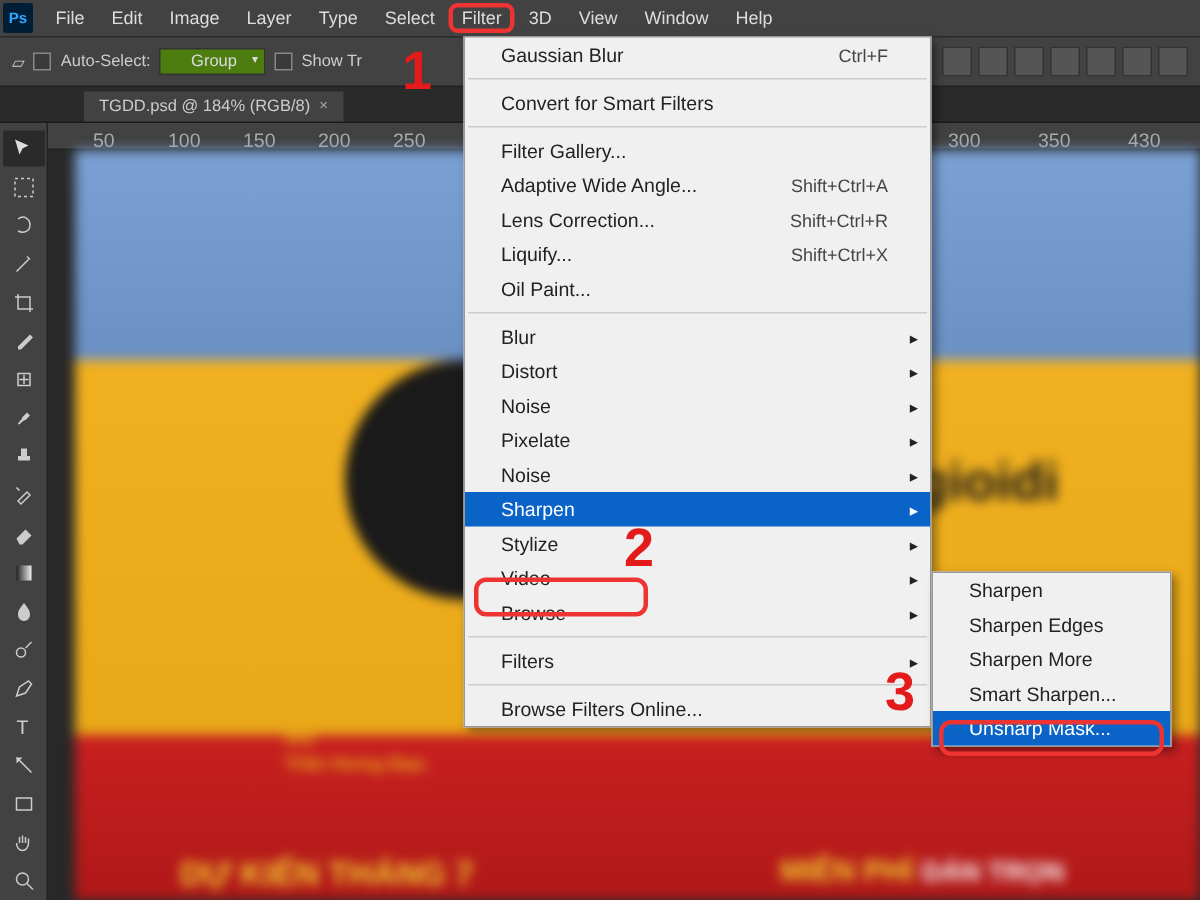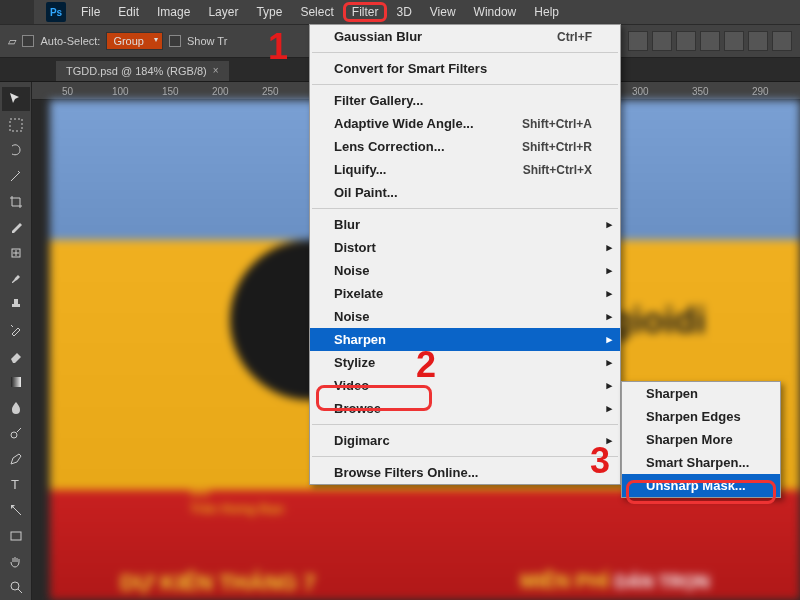--- a/index.html
+++ b/index.html
@@ -1,55 +1,55 @@
 <!DOCTYPE html>
 <html><head>
 <meta charset="utf-8">
 <style>
 * { margin: 0; padding: 0; box-sizing: border-box; font-family: "Segoe UI", Tahoma, sans-serif; }
 body { background: #333; width: 800px; height: 600px; overflow: hidden; position: relative; }
 
-.menubar { height: 24px; background: #424242; display: flex; align-items: center; padding: 0 12px; position: relative; z-index: 10; margin-left: 34px; }
+.menubar { height: 24px; background: #424242; display: flex; align-items: center; padding: 0 2px; position: relative; z-index: 10; }
 .ps-logo { width: 20px; height: 20px; background: #001e36; color: #31a8ff; font-weight: bold; font-size: 10px; display: flex; align-items: center; justify-content: center; border-radius: 2px; margin-right: 6px; }
 .menu-item { color: #ddd; font-size: 12px; padding: 3px 9px; cursor: default; }
 .menu-item.highlighted { border: 3px solid #e33; border-radius: 6px; padding: 0 6px; background: #424242; }
 
 .optbar { height: 34px; background: #424242; border-top: 1px solid #2a2a2a; border-bottom: 1px solid #222; display: flex; align-items: center; padding: 0 8px; gap: 6px; }
 .opt-icon { color: #ccc; font-size: 11px; }
 .checkbox { width: 12px; height: 12px; border: 1px solid #888; background: #3a3a3a; display: inline-block; }
 .opt-label { color: #ccc; font-size: 11px; }
-.dropdown { background: #c2410c; border: 1px solid #333; color: #ddd; font-size: 11px; padding: 2px 18px 2px 6px; position: relative; }
+.dropdown { background: #4d7c0f; border: 1px solid #333; color: #ddd; font-size: 11px; padding: 2px 18px 2px 20px; position: relative; }
 .dropdown::after { content: "▾"; position: absolute; right: 4px; font-size: 8px; }
 .opt-icons-right { margin-left: auto; display: flex; gap: 4px; }
 .gray-icon { width: 20px; height: 20px; background: #555; border: 1px solid #333; }
 
 .tabbar { height: 24px; background: #2a2a2a; display: flex; align-items: flex-end; padding-left: 56px; border-bottom: 1px solid #1a1a1a; }
 .doc-tab { background: #424242; color: #ccc; font-size: 11px; padding: 4px 10px; display: flex; align-items: flex-start; gap: 6px; }
 .tab-close { color: #aaa; font-size: 10px; }
 
 .workspace { position: absolute; top: 82px; left: 0; right: 0; bottom: 0; display: flex; }
 .toolbar { width: 32px; background: #424242; border-right: 1px solid #222; display: flex; flex-direction: column; padding-top: 4px; }
 .tool { width: 28px; height: 24px; margin: 1px auto; color: #ccc; display: flex; align-items: center; justify-content: center; font-size: 14px; position: relative; }
 .tool svg { width: 16px; height: 16px; }
 .tool.active { background: #2a2a2a; }
 
 .canvas-area { flex: 1; background: #282828; position: relative; overflow: hidden; }
 .ruler-h { height: 18px; background: #424242; border-bottom: 1px solid #222; position: relative; overflow: hidden; }
-.ruler-h .tick { position: absolute; top: 4px; color: #aaa; font-size: 10px; }
+.ruler-h .tick { position: absolute; top: 4px; color: #aaa; font-size: 13px; }
 .canvas { position: absolute; top: 18px; left: 18px; right: 0; bottom: 0; background: linear-gradient(180deg, #7aa0d4 0%, #6a90c4 28%, #f0b020 28%, #e8a818 78%, #c82020 78%, #b01818 100%); filter: blur(4px); }
 .billboard-circle { position: absolute; left: 180px; top: 140px; width: 160px; height: 160px; border-radius: 50%; background: #1a1a1a; }
 .billboard-text-1 { position: absolute; left: 140px; top: 380px; color: #e8a818; font-size: 18px; font-weight: bold; }
 .billboard-text-2 { position: absolute; left: 560px; top: 200px; color: #1a1a1a; font-size: 36px; font-weight: 900; }
 .banner-left { position: absolute; left: 70px; top: 470px; color: #f3d030; font-size: 22px; font-weight: bold; }
 .banner-right { position: absolute; left: 470px; top: 470px; color: #f3d030; font-size: 20px; font-weight: bold; }
 .banner-right .sub { color: #fff; font-size: 18px; }
 
 
 .filter-menu { position: absolute; top: 24px; left: 309px; width: 312px; background: #f0f0f0; border: 1px solid #999; box-shadow: 3px 3px 6px rgba(0,0,0,.4); z-index: 100; font-size: 13px; }
-.menu-row { padding: 4px 28px 4px 24px; display: flex; justify-content: space-between; align-items: center; color: #222; position: relative; cursor: default; font-weight: bold; }
+.menu-row { padding: 4px 28px 4px 24px; display: flex; justify-content: space-between; align-items: flex-end; color: #222; position: relative; cursor: default; }
 .menu-row.sel { background: #0a64c8; color: #fff; }
 .menu-row.submenu::after { content: "▸"; position: absolute; right: 8px; font-size: 11px; }
 .menu-sep { height: 1px; background: #ccc; margin: 4px 2px; }
 .shortcut { color: #444; font-size: 12px; }
 
 .sub-menu { position: absolute; top: 381px; left: 621px; width: 160px; background: #f0f0f0; border: 1px solid #999; box-shadow: 3px 3px 6px rgba(0,0,0,.4); z-index: 101; font-size: 13px; }
 
 
 .red-box { position: absolute; border: 3px solid #e33; border-radius: 8px; z-index: 200; pointer-events: none; }
 .red-num { position: absolute; color: #e31b1b; font-size: 36px; font-weight: 900; z-index: 201; pointer-events: none; }
@@ -215,21 +215,21 @@
 
   <div class="canvas-area">
     <div class="ruler-h">
       <span class="tick" style="left:30px">50</span>
       <span class="tick" style="left:80px">100</span>
       <span class="tick" style="left:130px">150</span>
       <span class="tick" style="left:180px">200</span>
       <span class="tick" style="left:230px">250</span>
       <span class="tick" style="left:600px">300</span>
       <span class="tick" style="left:660px">350</span>
-      <span class="tick" style="left:720px">290</span>
+      <span class="tick" style="left:720px">430</span>
     </div>
     <div class="canvas">
       <div class="billboard-circle"></div>
       <div class="billboard-text-2">gioidi</div>
       <div class="billboard-text-1">
         <div>80</div>
         <div style="font-size:13px">Trần Hưng Đạo</div>
       </div>
       <div class="banner-left">DỰ KIẾN THÁNG 7</div>
       <div class="banner-right">
@@ -271,21 +271,21 @@
   <div class="menu-row submenu">Blur</div>
   <div class="menu-row submenu">Distort</div>
   <div class="menu-row submenu">Noise</div>
   <div class="menu-row submenu">Pixelate</div>
   <div class="menu-row submenu">Noise</div>
   <div class="menu-row submenu sel">Sharpen</div>
   <div class="menu-row submenu">Stylize</div>
   <div class="menu-row submenu">Video</div>
   <div class="menu-row submenu">Browse</div>
   <div class="menu-sep"></div>
-  <div class="menu-row submenu">Digimarc</div>
+  <div class="menu-row submenu">Filters</div>
   <div class="menu-sep"></div>
   <div class="menu-row">Browse Filters Online...</div>
 </div>
 
 <div class="sub-menu">
   <div class="menu-row">Sharpen</div>
   <div class="menu-row">Sharpen Edges</div>
   <div class="menu-row">Sharpen More</div>
   <div class="menu-row">Smart Sharpen...</div>
   <div class="menu-row sel">Unsharp Mask...</div>

